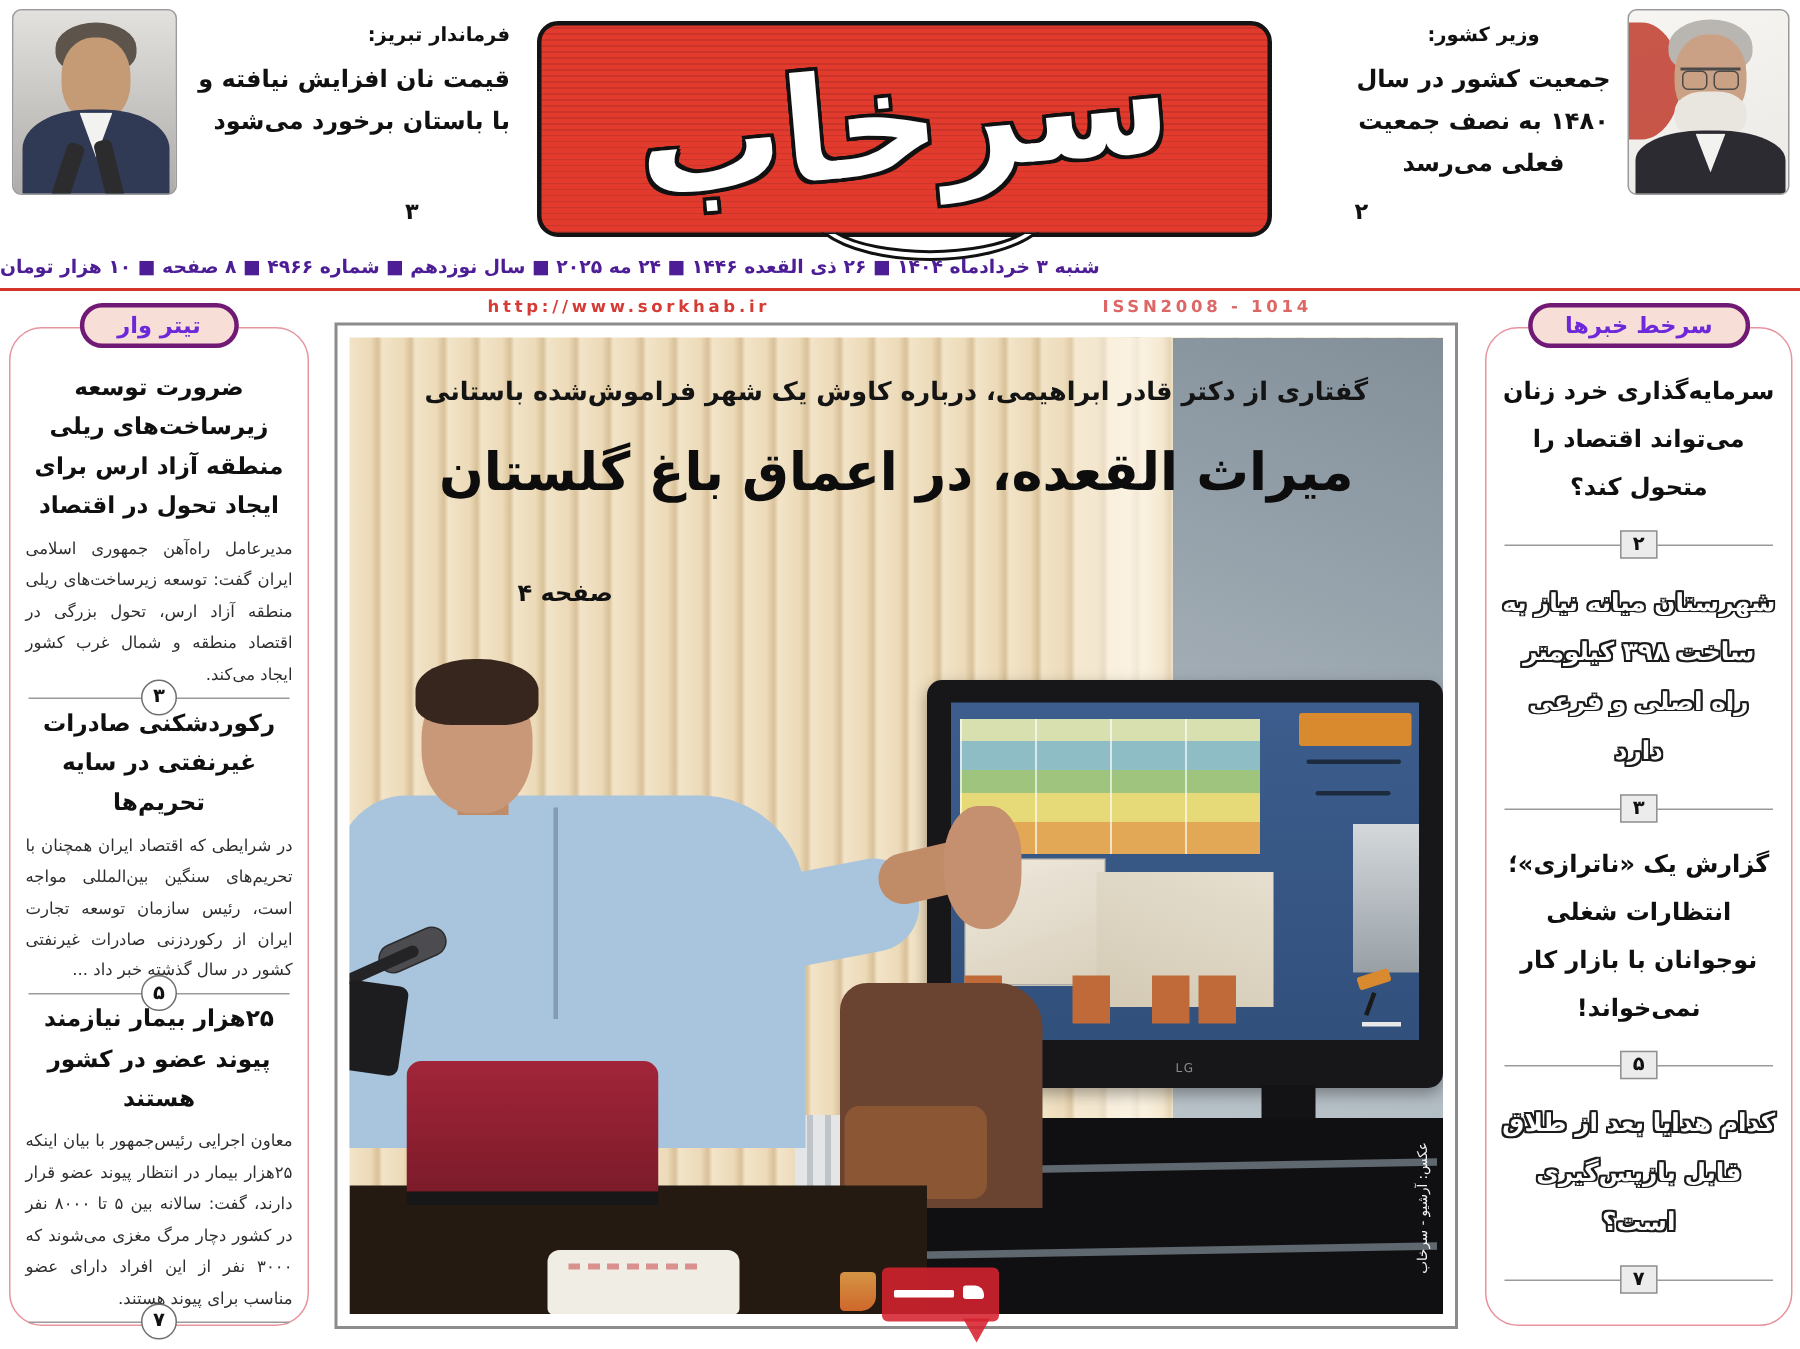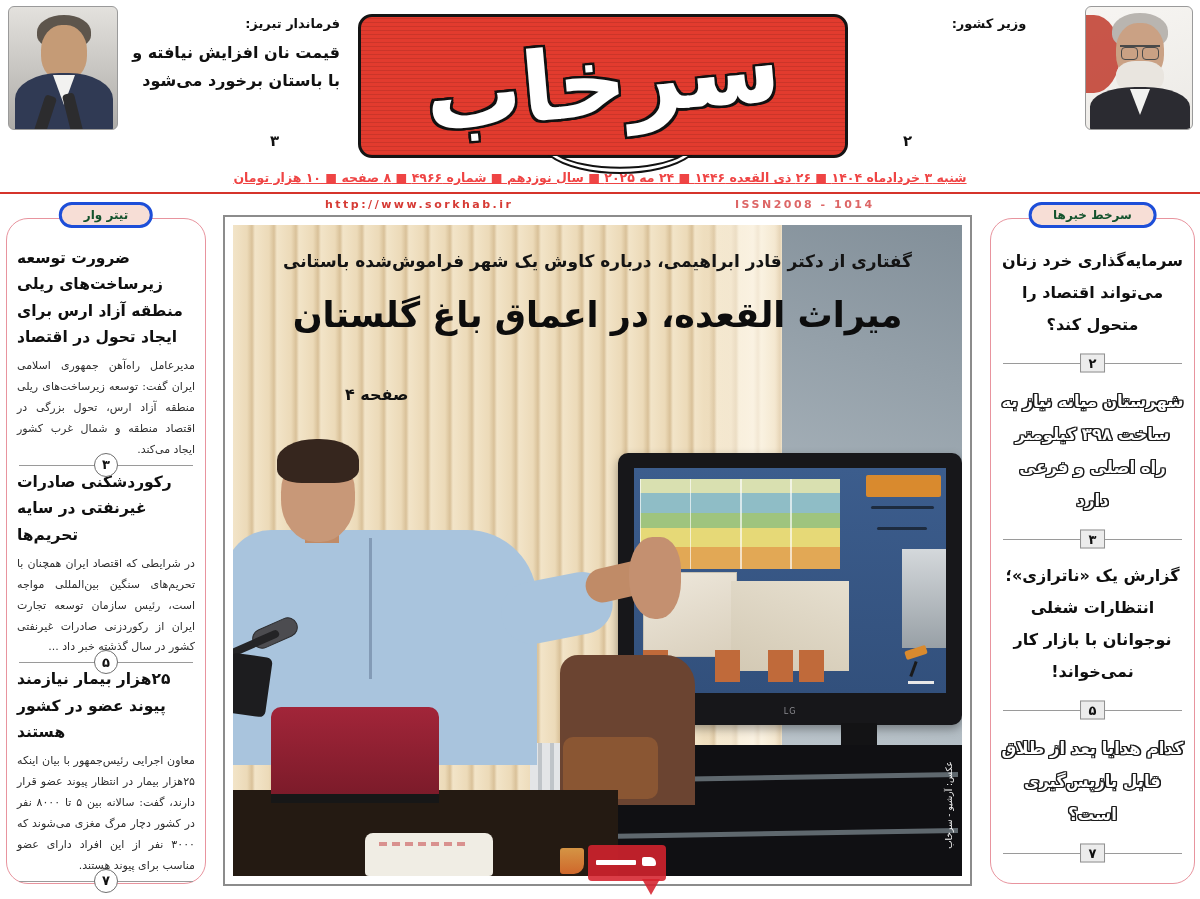--- a/index.html
+++ b/index.html
@@ -32,38 +32,38 @@
   
   .masthead { position:absolute; left:358px; top:14px; width:490px; height:144px;
     background:repeating-linear-gradient(0deg, rgba(0,0,0,.10) 0 1px, rgba(255,255,255,0) 1px 4px), #e23b2e;
     border:3px solid #141414; border-radius:14px; display:flex; align-items:center; justify-content:center; }
   .masthead-logo { font-size:96px; font-weight:bold; color:#fff; transform:rotate(-5deg) translateY(-4px);
     text-shadow:-2.4px -2.4px 0 #111, 2.4px -2.4px 0 #111, -2.4px 2.4px 0 #111, 2.4px 2.4px 0 #111,
                 -2.4px 0 0 #111, 2.4px 0 0 #111, 0 -2.4px 0 #111, 0 2.4px 0 #111; }
   .masthead-tail { position:absolute; left:545px; top:155px; width:150px; height:26px; }
 
   
-  .dateline { position:absolute; left:0; top:170px; width:100%; text-align:center; font-size:12.5px; font-weight:bold; color:#ef4444;text-decoration:underline; }
+  .dateline { position:absolute; left:0; top:170px; width:100%; text-align:left; font-size:12.5px; font-weight:bold; color:#4c1d95; }
   .red-rule { position:absolute; left:0; top:192px; width:100%; height:2px; background:#d5342b; }
   .site-url { position:absolute; left:325px; top:198px; direction:ltr; font-size:11px; font-weight:bold; letter-spacing:2.5px; color:#d63b35; }
   .issn { position:absolute; left:735px; top:198px; direction:ltr; font-size:11px; font-weight:bold; letter-spacing:2.5px; color:#d66; }
 
   
   .col { position:absolute; top:218px; height:666px; border:1.6px solid #e8949e; border-radius:22px;
     display:flex; flex-direction:column; justify-content:space-between; padding:26px 10px 14px 10px; }
   .col-left { left:6px; width:200px; }
   .col-right { left:990px; width:205px; }
   .col-pill { position:absolute; top:-17px; left:50%; transform:translateX(-50%); background:#f7ded6;
-    border:3px solid #1d4ed8; border-radius:17px; padding:3px 22px; font-size:12px; font-weight:bold;
-    color:#14532d; white-space:nowrap; }
+    border:3px solid #701a75; border-radius:17px; padding:3px 22px; font-size:15px; font-weight:bold;
+    color:#6d28d9; white-space:nowrap; }
   .news-headline { font-size:16px; font-weight:bold; color:#101010; text-align:center; line-height:2.0; }
   .news-headline.outline { font-size:16.5px; color:#fff;
     text-shadow:-1.3px -1.3px 0 #1c1c1c, 1.3px -1.3px 0 #1c1c1c, -1.3px 1.3px 0 #1c1c1c, 1.3px 1.3px 0 #1c1c1c,
                 -1.3px 0 0 #1c1c1c, 1.3px 0 0 #1c1c1c, 0 -1.3px 0 #1c1c1c, 0 1.3px 0 #1c1c1c; }
-  .titr-headline { font-size:15.5px; font-weight:bold; color:#101010; text-align:left; line-height:1.7; }
+  .titr-headline { font-size:15.5px; font-weight:bold; color:#101010; text-align:center; line-height:1.7; }
   .titr-body { font-size:11px; color:#2e2e2e; text-align:justify; line-height:1.9; margin-top:6px; }
   .divider { position:relative; height:24px; margin:4px 0; }
   .divider:before { content:""; position:absolute; left:2px; right:2px; top:50%; height:1px; background:#9a9a9a; }
   .div-num { position:absolute; left:50%; top:50%; transform:translate(-50%,-50%); background:#ececec;
     border:1px solid #8f8f8f; font-size:13px; font-weight:bold; color:#111; padding:1px 8px; }
   .div-num.circle { background:#fff; border:1.6px solid #6f6f6f; border-radius:50%; width:24px; height:24px;
     display:flex; align-items:center; justify-content:center; padding:0; }
 
   
   .photo-frame { position:absolute; left:223px; top:215px; width:749px; height:671px; border:2px solid #8c8c8c; background:#fff; padding:8px; }
@@ -151,20 +151,21 @@
 
   <div class="masthead">
     <div class="masthead-logo">سرخاب</div>
   </div>
   <svg class="masthead-tail" viewBox="0 0 150 26">
     <path d="M4,0 C35,24 115,24 146,0 L138,0 C110,17 40,17 12,0 Z" fill="#fff" stroke="#111" stroke-width="2"></path>
   </svg>
 
   <div class="teaser-text tt-right">
     <div class="teaser-label">وزیر کشور:</div>
+    <div class="teaser-headline">جمعیت کشور در سال ۱۴۸۰ به نصف جمعیت فعلی می‌رسد</div>
   </div>
   <div class="teaser-num" style="left:903px;top:132px;">۲</div>
   <div class="teaser-photo tp-right">
     <div class="flag-red"></div>
     <div class="fig-hair" style="left:26px;top:6px;width:56px;height:36px;background:#b9b5b0;"></div>
     <div class="fig-face" style="left:30px;top:16px;width:48px;height:58px;background:#caa184;"></div>
     <div class="glasses" style="left:34px;top:38px;"></div>
     <div class="beard" style="left:30px;top:54px;width:48px;height:34px;"></div>
     <div class="fig-suit" style="left:4px;top:80px;width:100px;height:44px;background:#2b2b31;"></div>
     <div class="fig-shirt" style="left:44px;top:82px;width:20px;height:26px;clip-path:polygon(50% 100%,0 0,100% 0);"></div>

